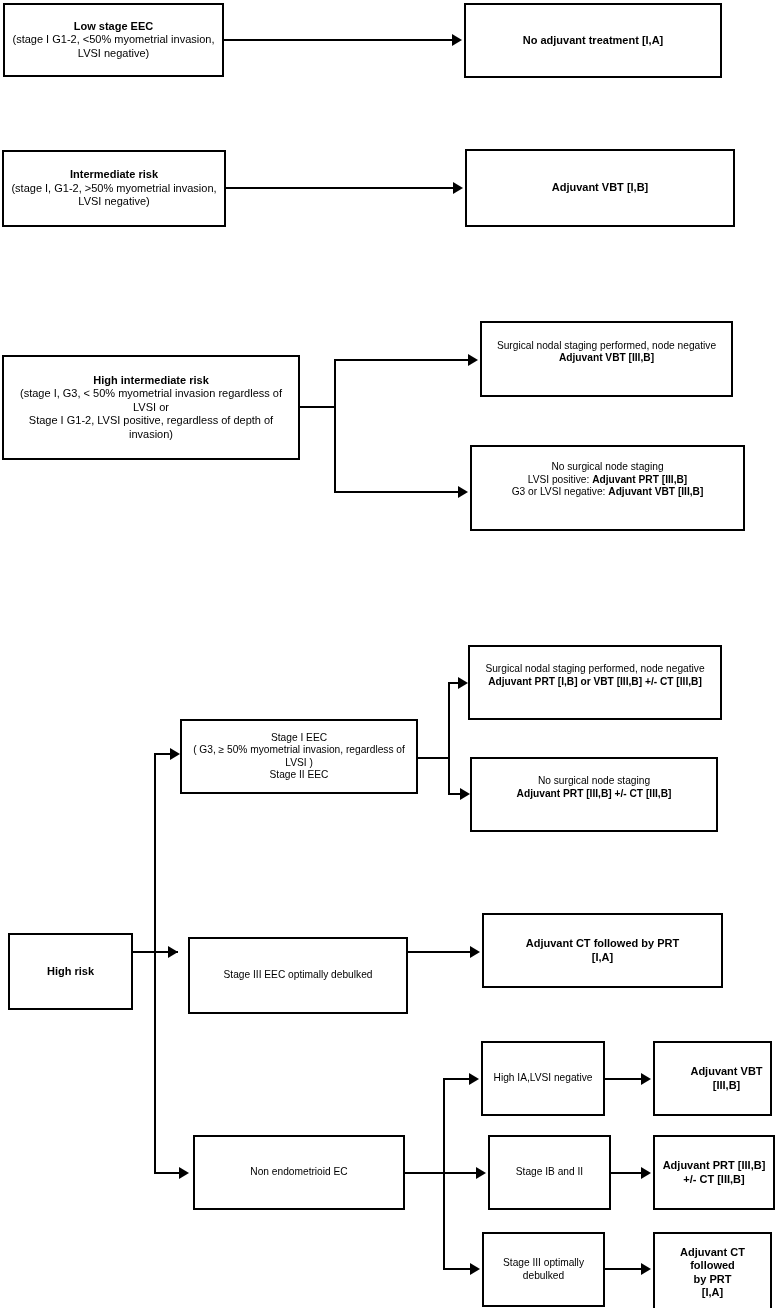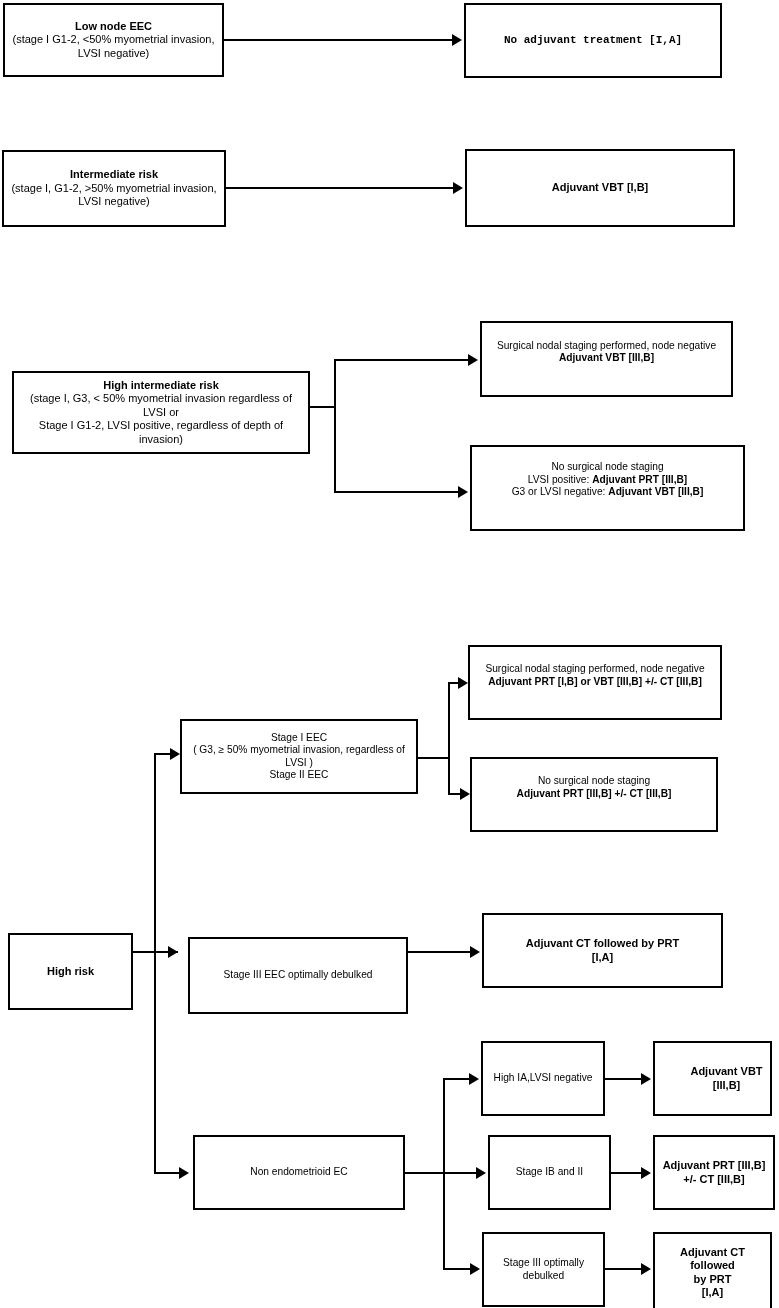--- a/index.html
+++ b/index.html
@@ -52,29 +52,29 @@
     z-index: 2;
   }
 </style>
 </head>
 <body>
 
 <div id="chart">
 
   <div class="node" style="left:3px; top:3px; width:221px; height:74px;">
     <div class="txt fs11">
-      <div class="b">Low node EEC</div>
+      <div class="b">Low stage EEC</div>
       <div>(stage I G1-2, &lt;50% myometrial invasion,</div>
       <div>LVSI negative)</div>
     </div>
   </div>
   <div class="ln h" style="left:224px; top:39px; width:228px;"></div>
   <div class="arrow" style="left:452px; top:34px;"></div>
 
-  <div class="node" style="left:464px; top:3px; width:258px; height:75px;font-family:Liberation Mono, monospace;">
+  <div class="node" style="left:464px; top:3px; width:258px; height:75px;">
     <div class="txt fs11">
       <div class="b">No adjuvant treatment [I,A]</div>
     </div>
   </div>
 
   <div class="node" style="left:2px; top:150px; width:224px; height:77px;">
     <div class="txt fs11">
       <div class="b">Intermediate risk</div>
       <div>(stage I, G1-2, &gt;50% myometrial invasion,</div>
       <div>LVSI negative)</div>
@@ -82,21 +82,21 @@
   </div>
   <div class="ln h" style="left:226px; top:187px; width:227px;"></div>
   <div class="arrow" style="left:453px; top:182px;"></div>
 
   <div class="node" style="left:465px; top:149px; width:270px; height:78px;">
     <div class="txt fs11">
       <div class="b">Adjuvant VBT [I,B]</div>
     </div>
   </div>
 
-  <div class="node" style="left:12px; top:355px; width:298px; height:83px;margin-top:16px;">
+  <div class="node" style="left:2px; top:355px; width:298px; height:105px;">
     <div class="txt fs11">
       <div class="b">High intermediate risk</div>
       <div>(stage I, G3, &lt; 50% myometrial invasion regardless of LVSI or</div>
       <div>Stage I G1-2, LVSI positive, regardless of depth of invasion)</div>
     </div>
   </div>
 
   <div class="ln h" style="left:300px; top:406px; width:36px;"></div>
 
   <div class="ln v" style="left:334px; top:359px; height:134px;"></div>

